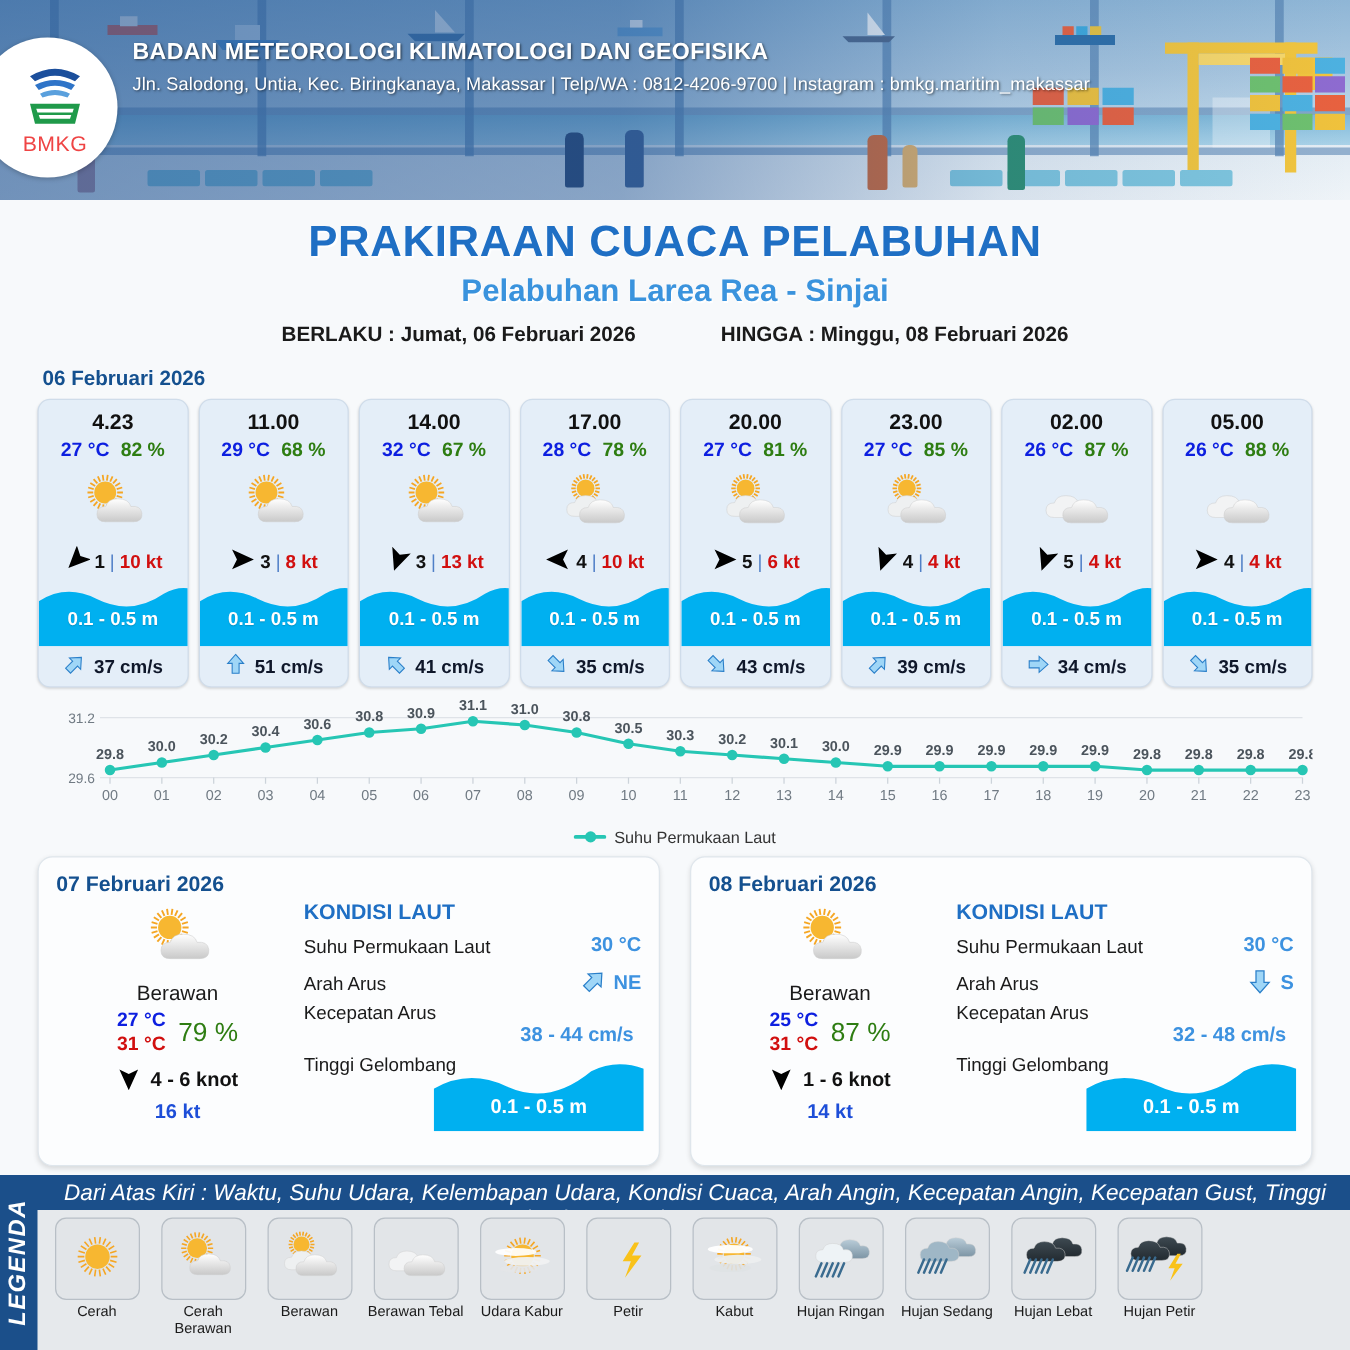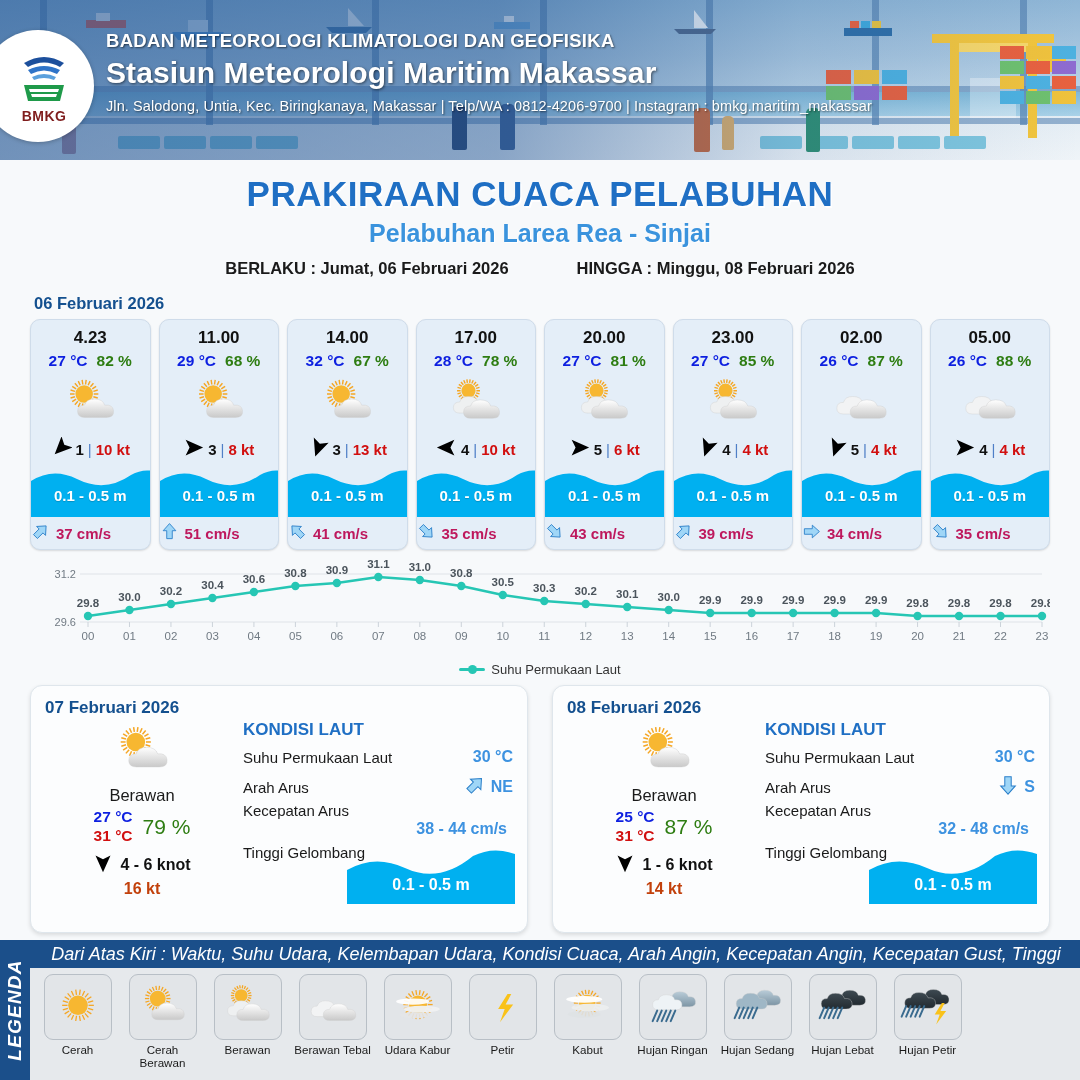--- a/index.html
+++ b/index.html
@@ -29,21 +29,21 @@
   .chair { position:absolute; height:13px; border-radius:2px; background:#7fc6de; }
   .person { position:absolute; border-radius:5px 5px 2px 2px; }
   .hdr-tint { position:absolute; left:0; top:0; width:1080px; height:160px;
     background: linear-gradient(90deg, rgba(36,86,148,.62) 0%, rgba(36,86,148,.50) 46%, rgba(36,86,148,.12) 74%, rgba(36,86,148,0) 100%); }
   .logo-circle {
     position:absolute; left:-18px; top:30px; width:112px; height:112px;
     background:#fff; border-radius:50%; box-shadow:0 1px 4px rgba(0,0,0,.25);
     display:flex; flex-direction:column; align-items:center; justify-content:center; padding-left:12px;
   }
   .logo-mark { width:56px; height:58px; }
-  .logo-text { font-size:14px; font-weight:bold; color:#7f1d1d; letter-spacing:.4px; margin-top:1px; }
+  .logo-text { font-size:17px; font-weight:normal; color:#ef4444; letter-spacing:.4px; margin-top:1px; }
   .hdr-texts { position:absolute; left:106px; top:30px; width:960px; color:#fff; }
   .hdr-l1 { font-size:18.5px; font-weight:bold; letter-spacing:.3px;
     text-shadow:1px 1px 2px rgba(0,0,0,.55); }
   .hdr-l2 { font-size:30px; font-weight:bold; margin-top:4px; letter-spacing:.1px;
     text-shadow:1px 1px 3px rgba(0,0,0,.55); }
   .hdr-l3 { font-size:14.5px; margin-top:8px; letter-spacing:.1px;
     text-shadow:1px 1px 2px rgba(0,0,0,.6); }
 
   
   .title-wrap { text-align:center; margin-top:14px; }
@@ -69,22 +69,22 @@
   .c-hum { color:#2e7d12; }
   .c-icon { height:62px; display:flex; align-items:center; justify-content:center; margin-top:2px; }
   .c-wind { display:flex; align-items:center; justify-content:center; gap:4px; margin-top:2px; font-size:15px; font-weight:bold; height:26px; }
   .c-wdir { color:#111; }
   .c-sep { color:#4f7fc7; font-weight:normal; }
   .c-wspd { color:#d10f0f; }
   .wave-band { position:relative; height:52px; margin-top:3px; }
   .wave-band svg { position:absolute; left:0; top:0; }
   .wave-txt { position:absolute; left:0; top:22px; width:100%; text-align:center;
     font-size:15px; font-weight:bold; color:#fff; text-shadow:0 1px 1px rgba(0,0,0,.18); }
-  .c-cur { display:flex; align-items:center; justify-content:flex-start; gap:6px; height:32px;
-    font-size:15px; font-weight:bold; color:#be185d; }
+  .c-cur { display:flex; align-items:center; justify-content:center; gap:6px; height:32px;
+    font-size:15px; font-weight:bold; color:#0f172a; }
 
   
   .chart-box { position:relative; width:1020px; height:100px; margin:10px auto 0; }
   .legend-line { text-align:center; margin-top:2px; font-size:13px; color:#333;
     display:flex; align-items:center; justify-content:center; gap:6px; }
   .legend-swatch { width:26px; height:3px; background:#26c6b4; position:relative; border-radius:2px; }
   .legend-swatch::after { content:""; position:absolute; left:9px; top:-3.5px; width:9px; height:9px;
     border-radius:50%; background:#26c6b4; }
 
   
@@ -96,21 +96,21 @@
   .day-left { width:194px; text-align:center; }
   .day-icon { height:64px; display:flex; align-items:center; justify-content:center; }
   .day-cond { font-size:16.5px; color:#1a1a1a; margin-top:2px; }
   .day-tt { display:flex; align-items:center; justify-content:center; gap:10px; margin-top:3px; }
   .tt-col { display:flex; flex-direction:column; font-size:15.5px; font-weight:bold; line-height:1.22; }
   .t-min { color:#0d1fe0; }
   .t-max { color:#d10f0f; }
   .day-hum { font-size:21px; font-weight:normal; color:#2e7d12; }
   .day-wind { display:flex; align-items:center; justify-content:center; gap:7px; margin-top:7px;
     font-size:16px; font-weight:bold; color:#111; }
-  .day-gust { font-size:16px; font-weight:bold; color:#c2410c; margin-top:3px; }
+  .day-gust { font-size:16px; font-weight:bold; color:#1d4ed8; margin-top:3px; }
   .day-right { flex:1; padding-left:4px; position:relative; }
   .kl-title { font-size:17px; font-weight:bold; color:#1f6fc4; margin-bottom:2px; }
   .kl-row { display:flex; align-items:center; justify-content:space-between; height:30px; }
   .kl-lbl { font-size:15px; color:#1a1a1a; }
   .kl-val { font-size:16px; font-weight:bold; color:#3d92e0; display:flex; align-items:center; gap:5px; }
   .kl-speed { text-align:right; font-size:16px; font-weight:bold; color:#3d92e0; padding-right:6px; }
   .day-wave { position:absolute; right:-2px; bottom:-6px; width:168px; height:56px; }
   .day-wave .wt { position:absolute; left:0; top:28px; width:100%; text-align:center;
     font-size:16px; font-weight:bold; color:#fff; }
 
@@ -232,21 +232,20 @@
       <path d="M16 28 Q28 22 40 28 L38 31 Q28 27 18 31 Z" fill="#5aa0dd"></path>
       <path d="M8 36 L48 36 L44 52 L12 52 Z" fill="#1f9a4a"></path>
       <path d="M13 40 L43 40 L42 43 L14 43 Z" fill="#fff"></path>
       <path d="M15 45 L41 45 L40 48 L16 48 Z" fill="#fff"></path>
     </svg>
     <div class="logo-text">BMKG</div>
   </div>
 
   <div class="hdr-texts">
     <div class="hdr-l1">BADAN METEOROLOGI KLIMATOLOGI DAN GEOFISIKA</div>
-    <div class="hdr-l2">Stasiun Meteorologi Maritim Makassar</div>
     <div class="hdr-l3">Jln. Salodong, Untia, Kec. Biringkanaya, Makassar | Telp/WA : 0812-4206-9700 | Instagram : bmkg.maritim_makassar</div>
   </div>
 </div>
 
 <div class="title-wrap">
   <div class="title-main">PRAKIRAAN CUACA PELABUHAN</div>
   <div class="title-sub">Pelabuhan Larea Rea - Sinjai</div>
   <div class="valid-row">
     <div>
       <b>BERLAKU :</b>

